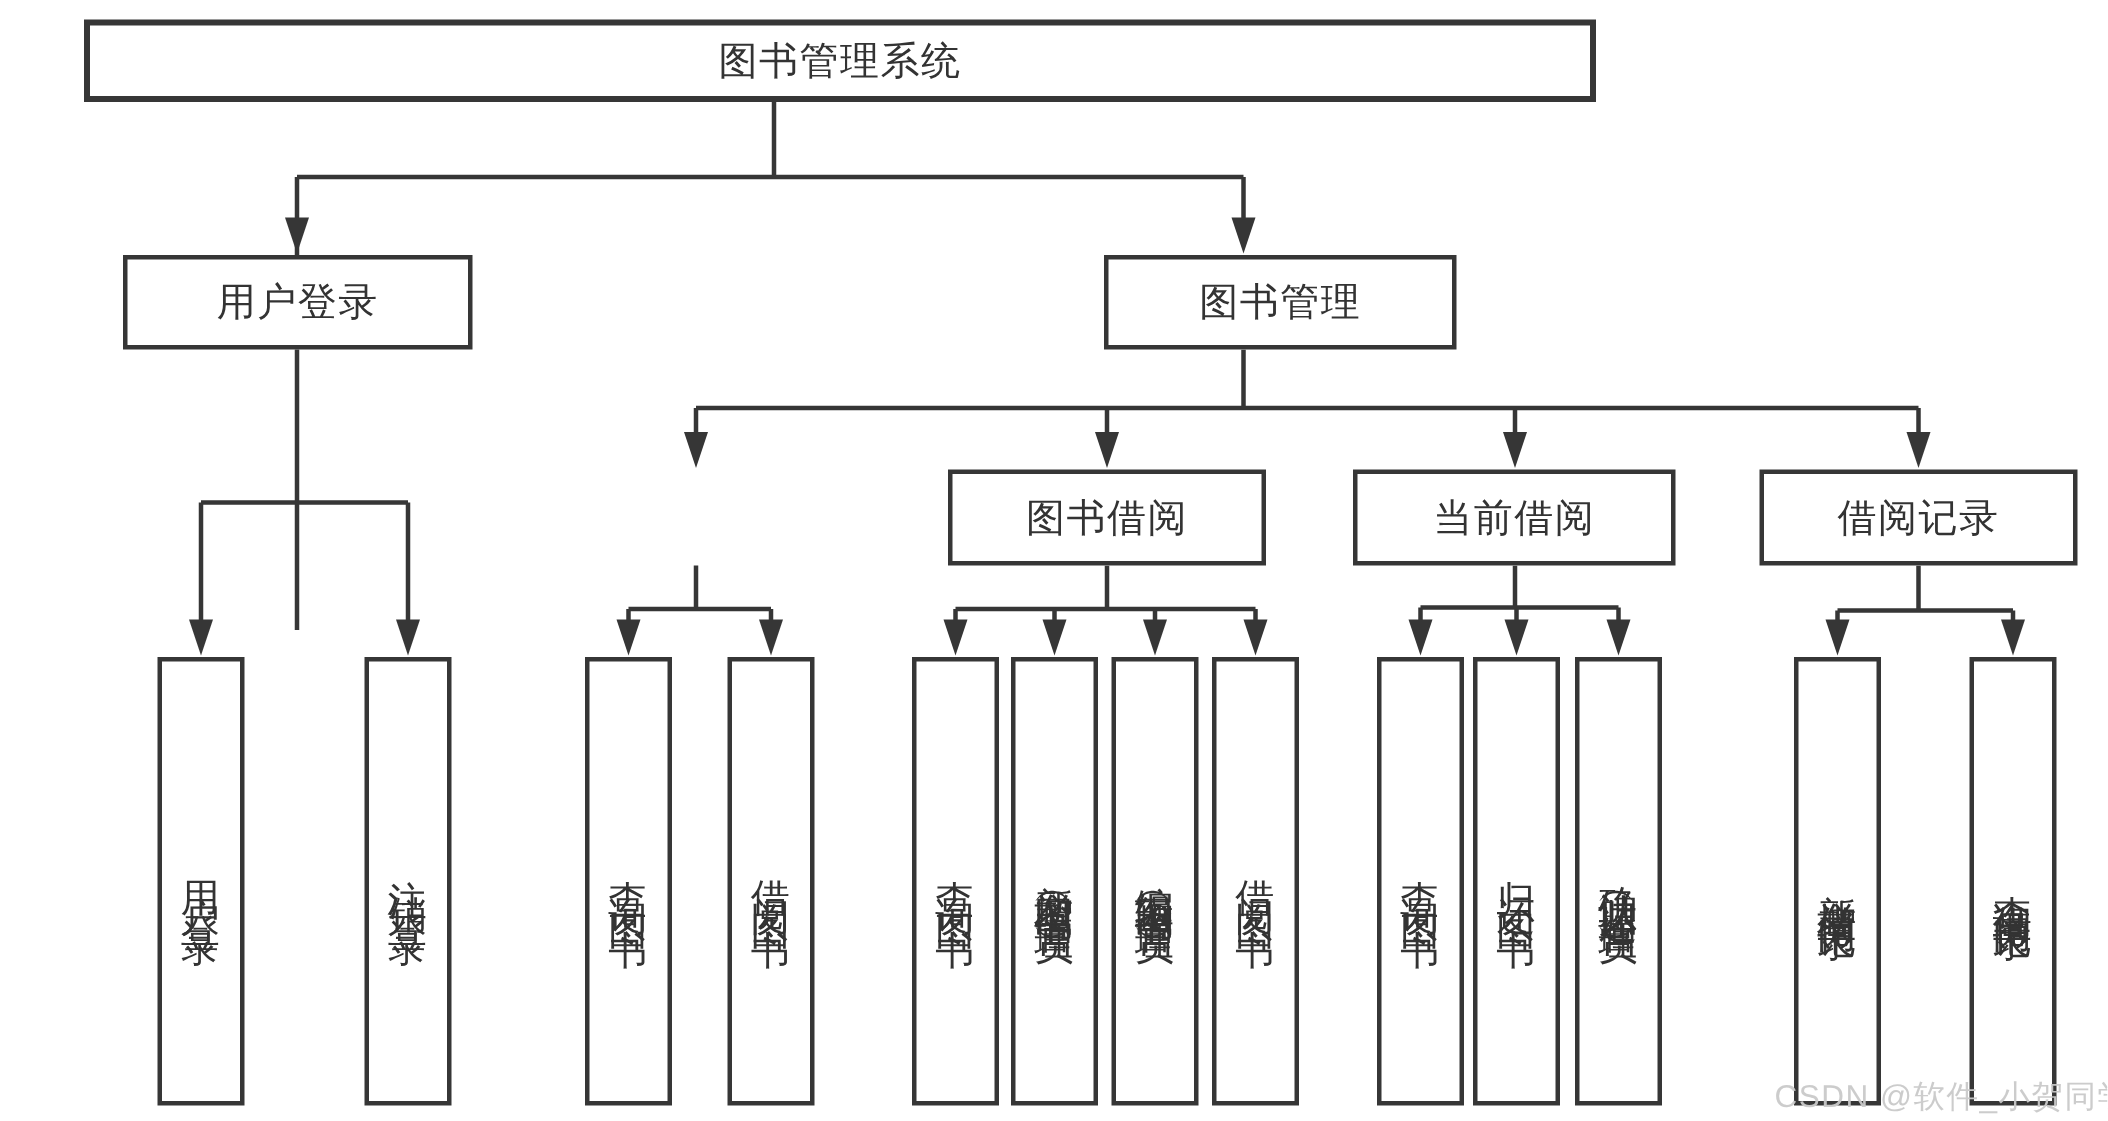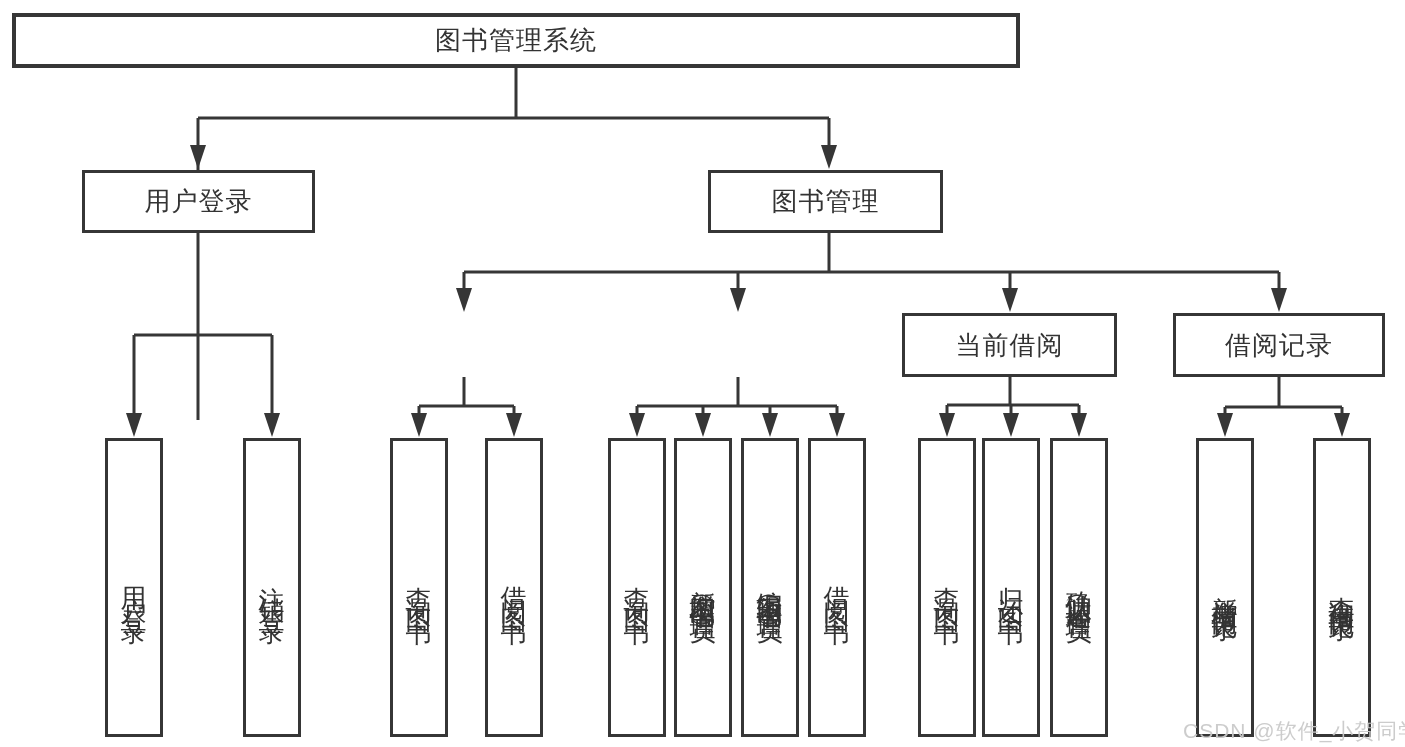--- a/index.html
+++ b/index.html
@@ -5,21 +5,21 @@
   html,body{margin:0;padding:0;background:#ffffff;}
   body{font-family:"Liberation Sans",sans-serif;}
   .stage{position:relative;width:1405px;height:747px;background:#ffffff;overflow:hidden;}
   .wires{position:absolute;left:0;top:0;z-index:0;}
   .hbox{
     position:absolute;box-sizing:border-box;z-index:2;
     border:3px solid #363636;background:#ffffff;color:#333333;
     display:flex;align-items:center;justify-content:center;
     font-size:26px;letter-spacing:1px;font-weight:500;
   }
-  .root{border-width:4px;}
+  .root{border-width:4px;margin-left:44px;}
   .vbox{
     position:absolute;box-sizing:border-box;z-index:2;
     border:3px solid #363636;background:#ffffff;color:#333333;
     width:58px;height:299px;top:438px;
     display:flex;align-items:center;justify-content:center;
   }
   .vbox span{
     writing-mode:vertical-rl;text-orientation:mixed;
     font-size:26px;line-height:1;white-space:nowrap;font-weight:500;
   }
@@ -95,24 +95,27 @@
     </g>
   </svg>
 
   <div class="hbox root" style="left:12px;top:13px;width:1008px;height:55px;">
     <span>图书管理系统</span>
   </div>
 
   <div class="hbox" style="left:82px;top:170px;width:233px;height:63px;">
     <span>用户登录</span>
   </div>
-  <div class="hbox" style="left:708px;top:170px;width:235px;height:63px;font-family:Liberation Mono, monospace;">
+  <div class="hbox" style="left:736px;top:170px;width:235px;height:63px;font-family:Liberation Mono, monospace;">
     <span>图书管理</span>
   </div>
 
+  <div class="hbox" style="left:632px;top:313px;width:212px;height:64px;">
+    <span>图书借阅</span>
+  </div>
   <div class="hbox" style="left:902px;top:313px;width:215px;height:64px;">
     <span>当前借阅</span>
   </div>
   <div class="hbox" style="left:1173px;top:313px;width:212px;height:64px;">
     <span>借阅记录</span>
   </div>
 
   <div class="vbox len4" style="left:105px;">
     <span>用户登录</span>
   </div>

